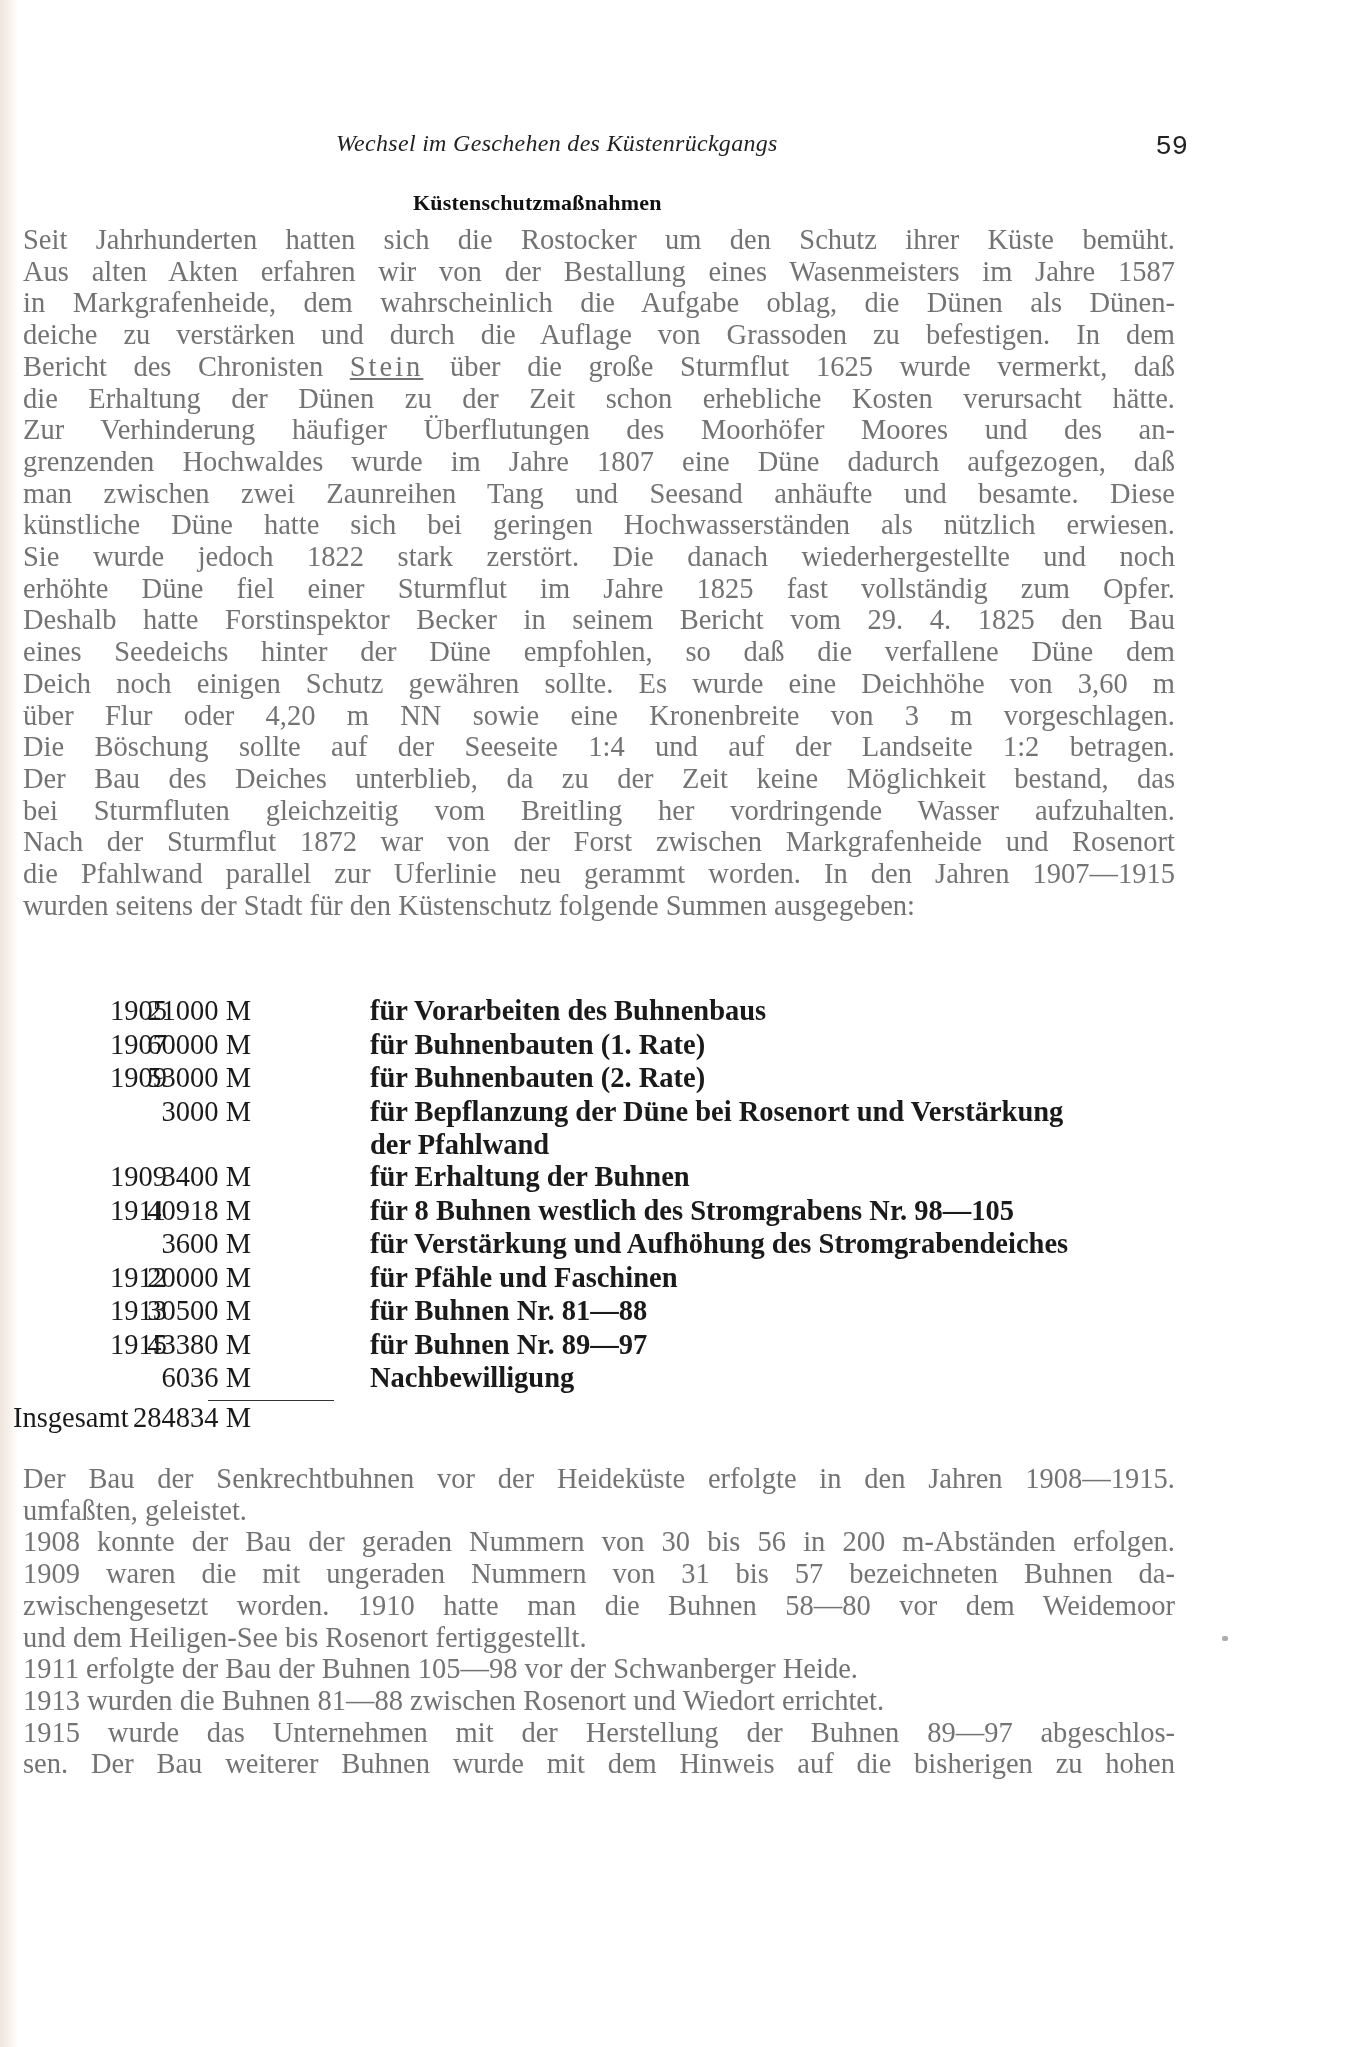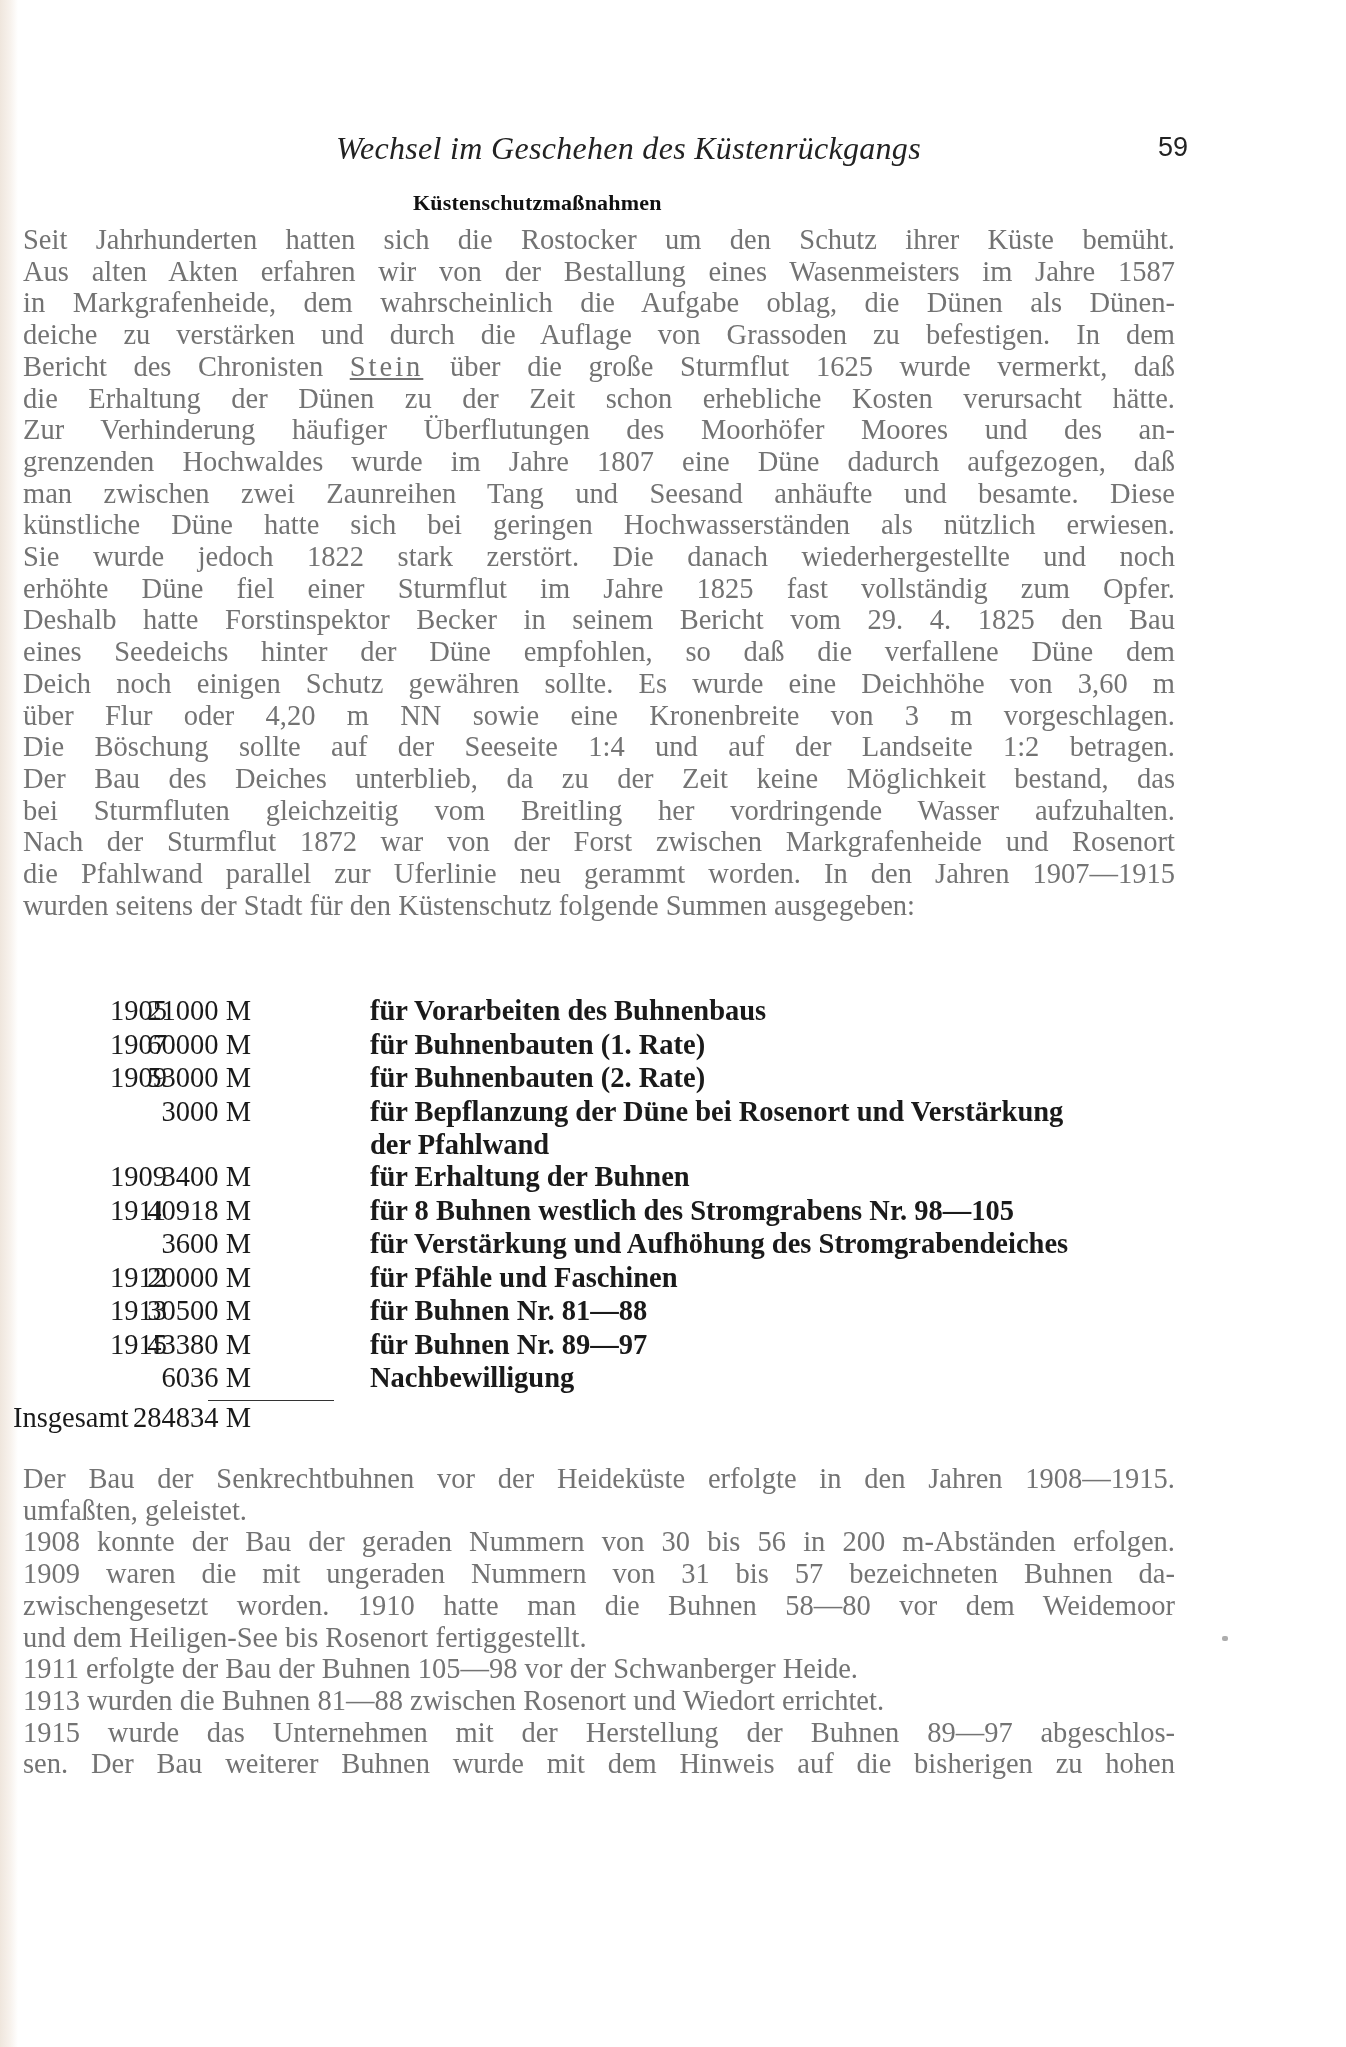--- a/index.html
+++ b/index.html
@@ -27,29 +27,29 @@
       left: 336px;
       width: 852px;
       height: 36px;
     }
     .running-title {
       position: absolute;
       left: 0;
       top: 0;
       font-family: "Liberation Serif", "DejaVu Serif", serif;
       font-style: italic;
-      font-size: 32px;
+      font-size: 24px;
       letter-spacing: 0.3px;
       color: #222;
     }
     .page-number {
       position: absolute;
       right: 0;
       top: 2px;
-      font-family: Liberation Sans, sans-serif;
+      font-family: Liberation Mono, monospace;
       font-size: 27px;
       color: #222;
     }
     .section-title {
       position: absolute;
       top: 190px;
       left: 413px;
       font-family: "Liberation Serif", "DejaVu Serif", serif;
       font-weight: bold;
       font-size: 22px;

